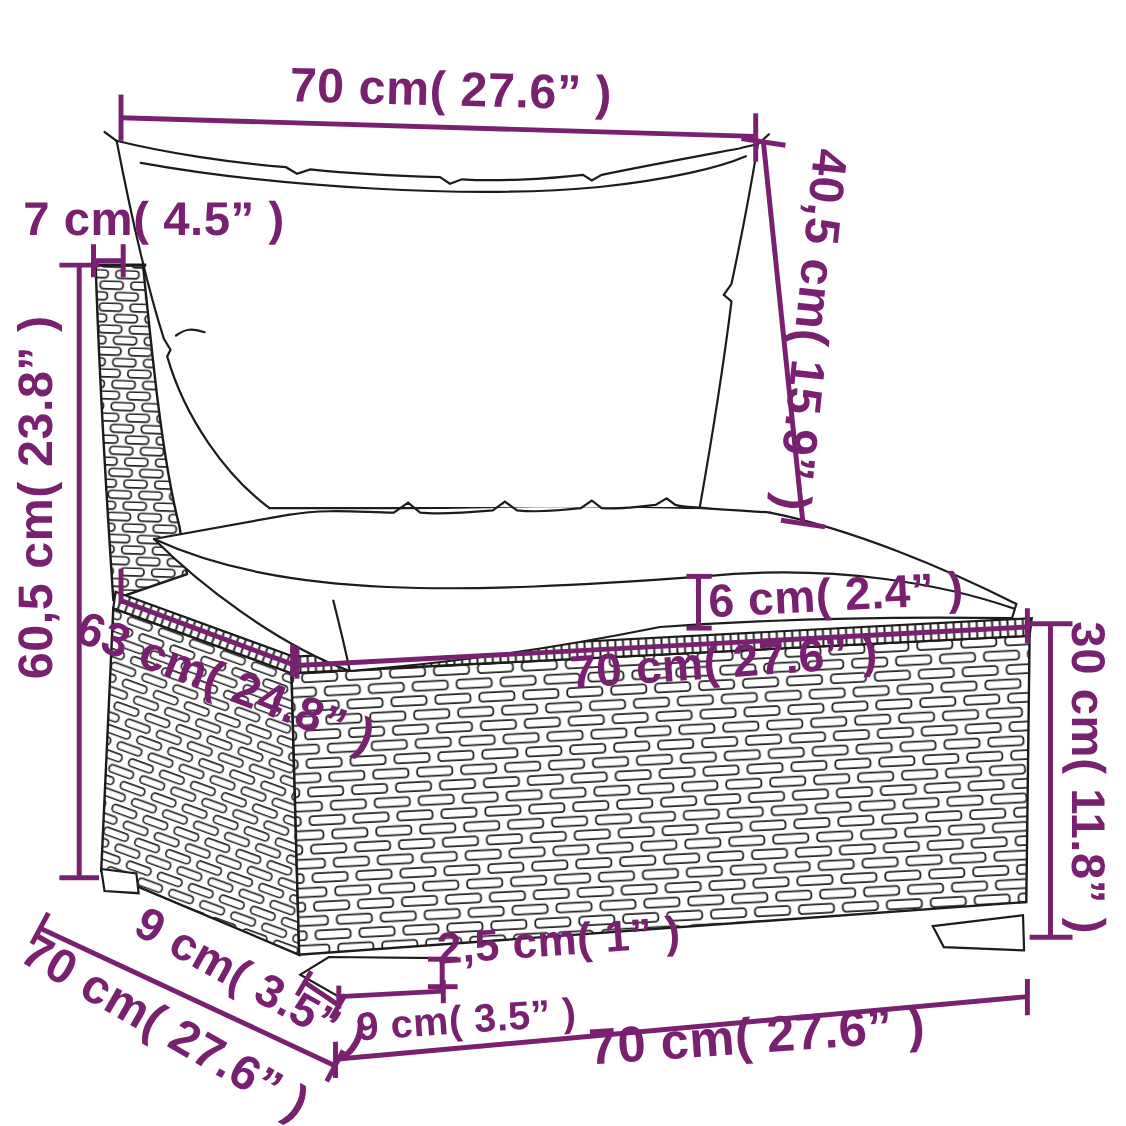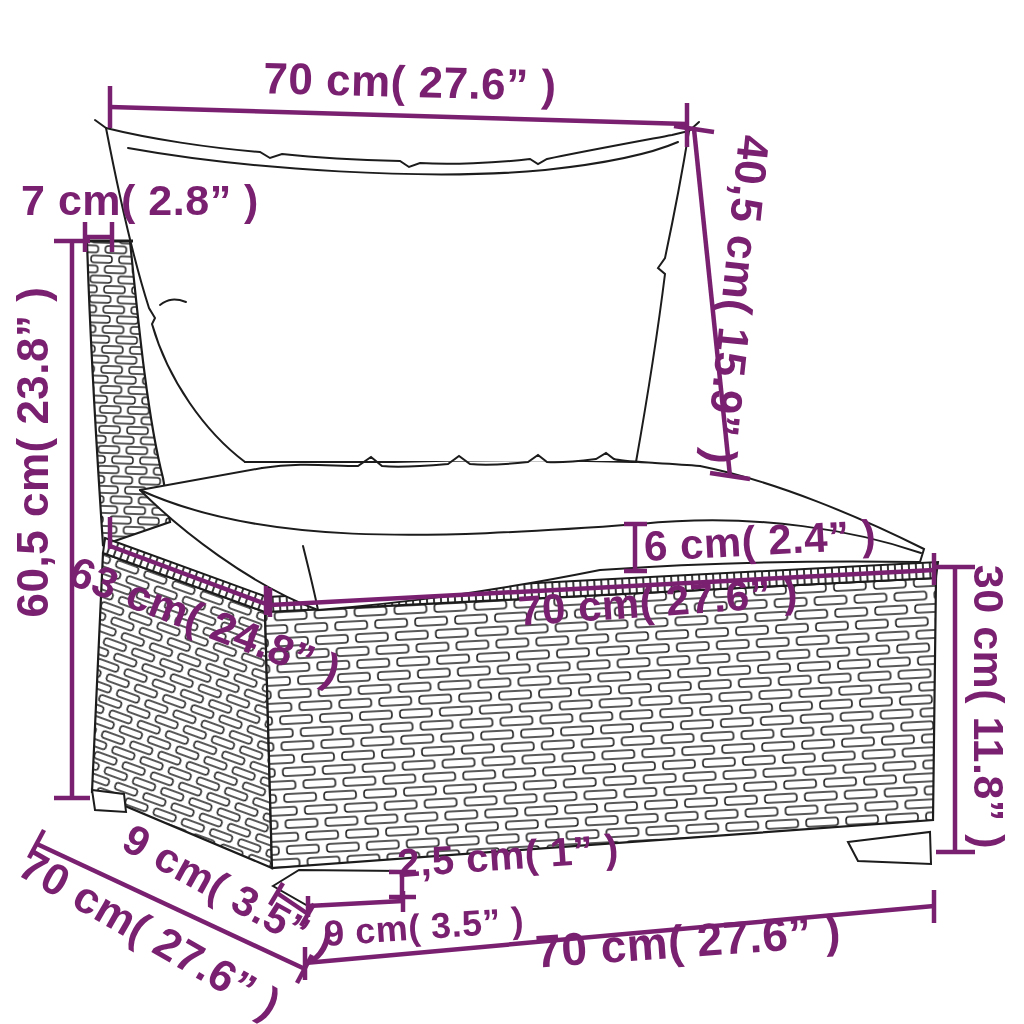--- a/index.html
+++ b/index.html
@@ -193,21 +193,21 @@
       <g>
         <path d="M305,963 L934,906"></path>
           <path d="M305,947 V980"></path>
           <path d="M934,890 V923"></path>
       </g>
     </g>
   </svg>
 
   <div class="dim-label" style="left:410px;top:82px;font-size:44px;transform:translate(-50%,-50%) rotate(1.5deg);">70 cm( 27.6” )</div>
 
-  <div class="dim-label" style="left:140px;top:200px;font-size:43px;transform:translate(-50%,-50%);">7 cm( 2.8” )</div>
+  <div class="dim-label" style="left:140px;top:200px;font-size:43px;transform:translate(-50%,-50%);">7 cm( 4.5” )</div>
 
   <div class="dim-label" style="left:737px;top:300px;font-size:44px;transform:translate(-50%,-50%) rotate(96deg);">40,5 cm( 15.9” )</div>
 
   <div class="dim-label" style="left:33px;top:452px;font-size:44px;transform:translate(-50%,-50%) rotate(-90deg);">60,5 cm( 23.8” )</div>
 
   <div class="dim-label" style="left:205px;top:621px;font-size:43px;transform:translate(-50%,-50%) rotate(21deg);">63 cm( 24.8” )</div>
 
   <div class="dim-label" style="left:658px;top:602px;font-size:42px;transform:translate(-50%,-50%) rotate(-4deg);">70 cm( 27.6” )</div>
 
   <div class="dim-label" style="left:760px;top:541px;font-size:42px;transform:translate(-50%,-50%) rotate(-3deg);">6 cm( 2.4” )</div>

